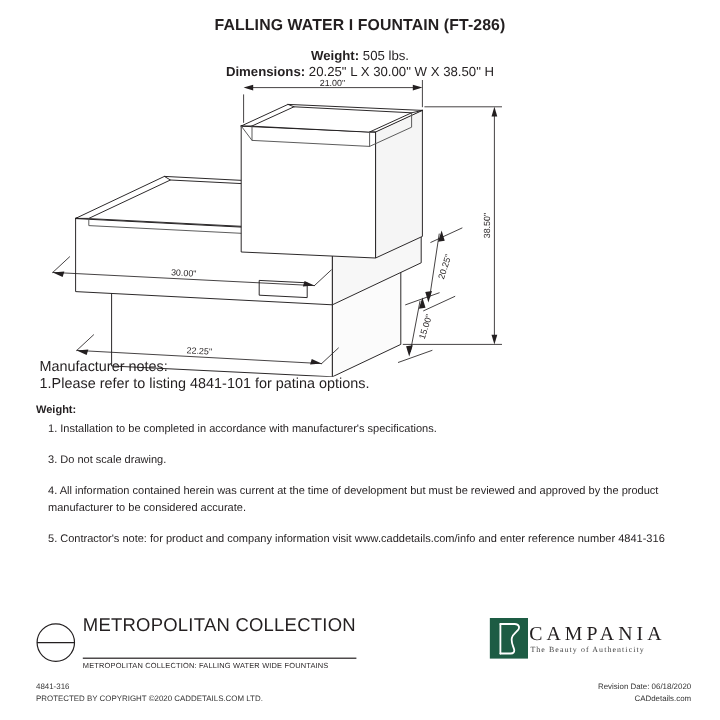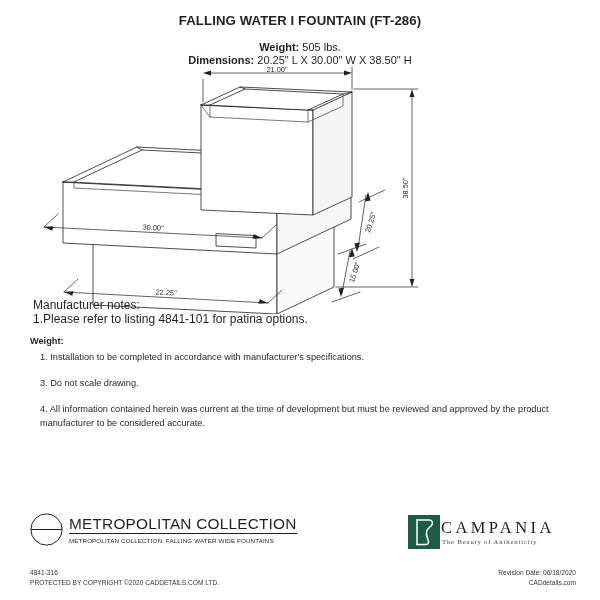--- a/index.html
+++ b/index.html
@@ -96,21 +96,21 @@
   }
   .metro-text {
     margin-left: 6px;
   }
   .metro-name {
     font-size: 15.4px;
     letter-spacing: 0.2px;
     line-height: 17px;
     color: #231f20;
     border-bottom: 1px solid #231f20;
-    padding-bottom: 1px;
+    padding-bottom: 18px;
     white-space: nowrap;
     text-align: center;
   }
   .metro-sub {
     font-size: 6.2px;
     letter-spacing: 0.15px;
     padding-top: 2.5px;
     color: #231f20;
     white-space: nowrap;
   }
@@ -308,20 +308,21 @@
   <div class="mfr-notes">
     <div>Manufacturer notes:</div>
     <div>1.Please refer to listing 4841-101 for patina options.</div>
   </div>
 
   <div class="notes-head">Weight:</div>
   <div class="notes-body">
     <p>1. Installation to be completed in accordance with manufacturer's specifications.</p>
     <p>3. Do not scale drawing.</p>
     <p>4. All information contained herein was current at the time of development but must be reviewed and approved by the product manufacturer to be considered accurate.</p>
+    <p>5. Contractor's note: for product and company information visit www.caddetails.com/info and enter reference number 4841-316</p>
   </div>
 
   <div class="metro-logo">
     <svg class="metro-mark" viewBox="0 0 33 33">
       <circle cx="16.5" cy="16.5" r="15.6" fill="none" stroke="#231f20" stroke-width="1"></circle>
       <line x1="0.9" y1="16.5" x2="32.1" y2="16.5" stroke="#231f20" stroke-width="1"></line>
     </svg>
     <div class="metro-text">
       <div class="metro-name">METROPOLITAN COLLECTION</div>
       <div class="metro-sub">METROPOLITAN COLLECTION: FALLING WATER WIDE FOUNTAINS</div>

